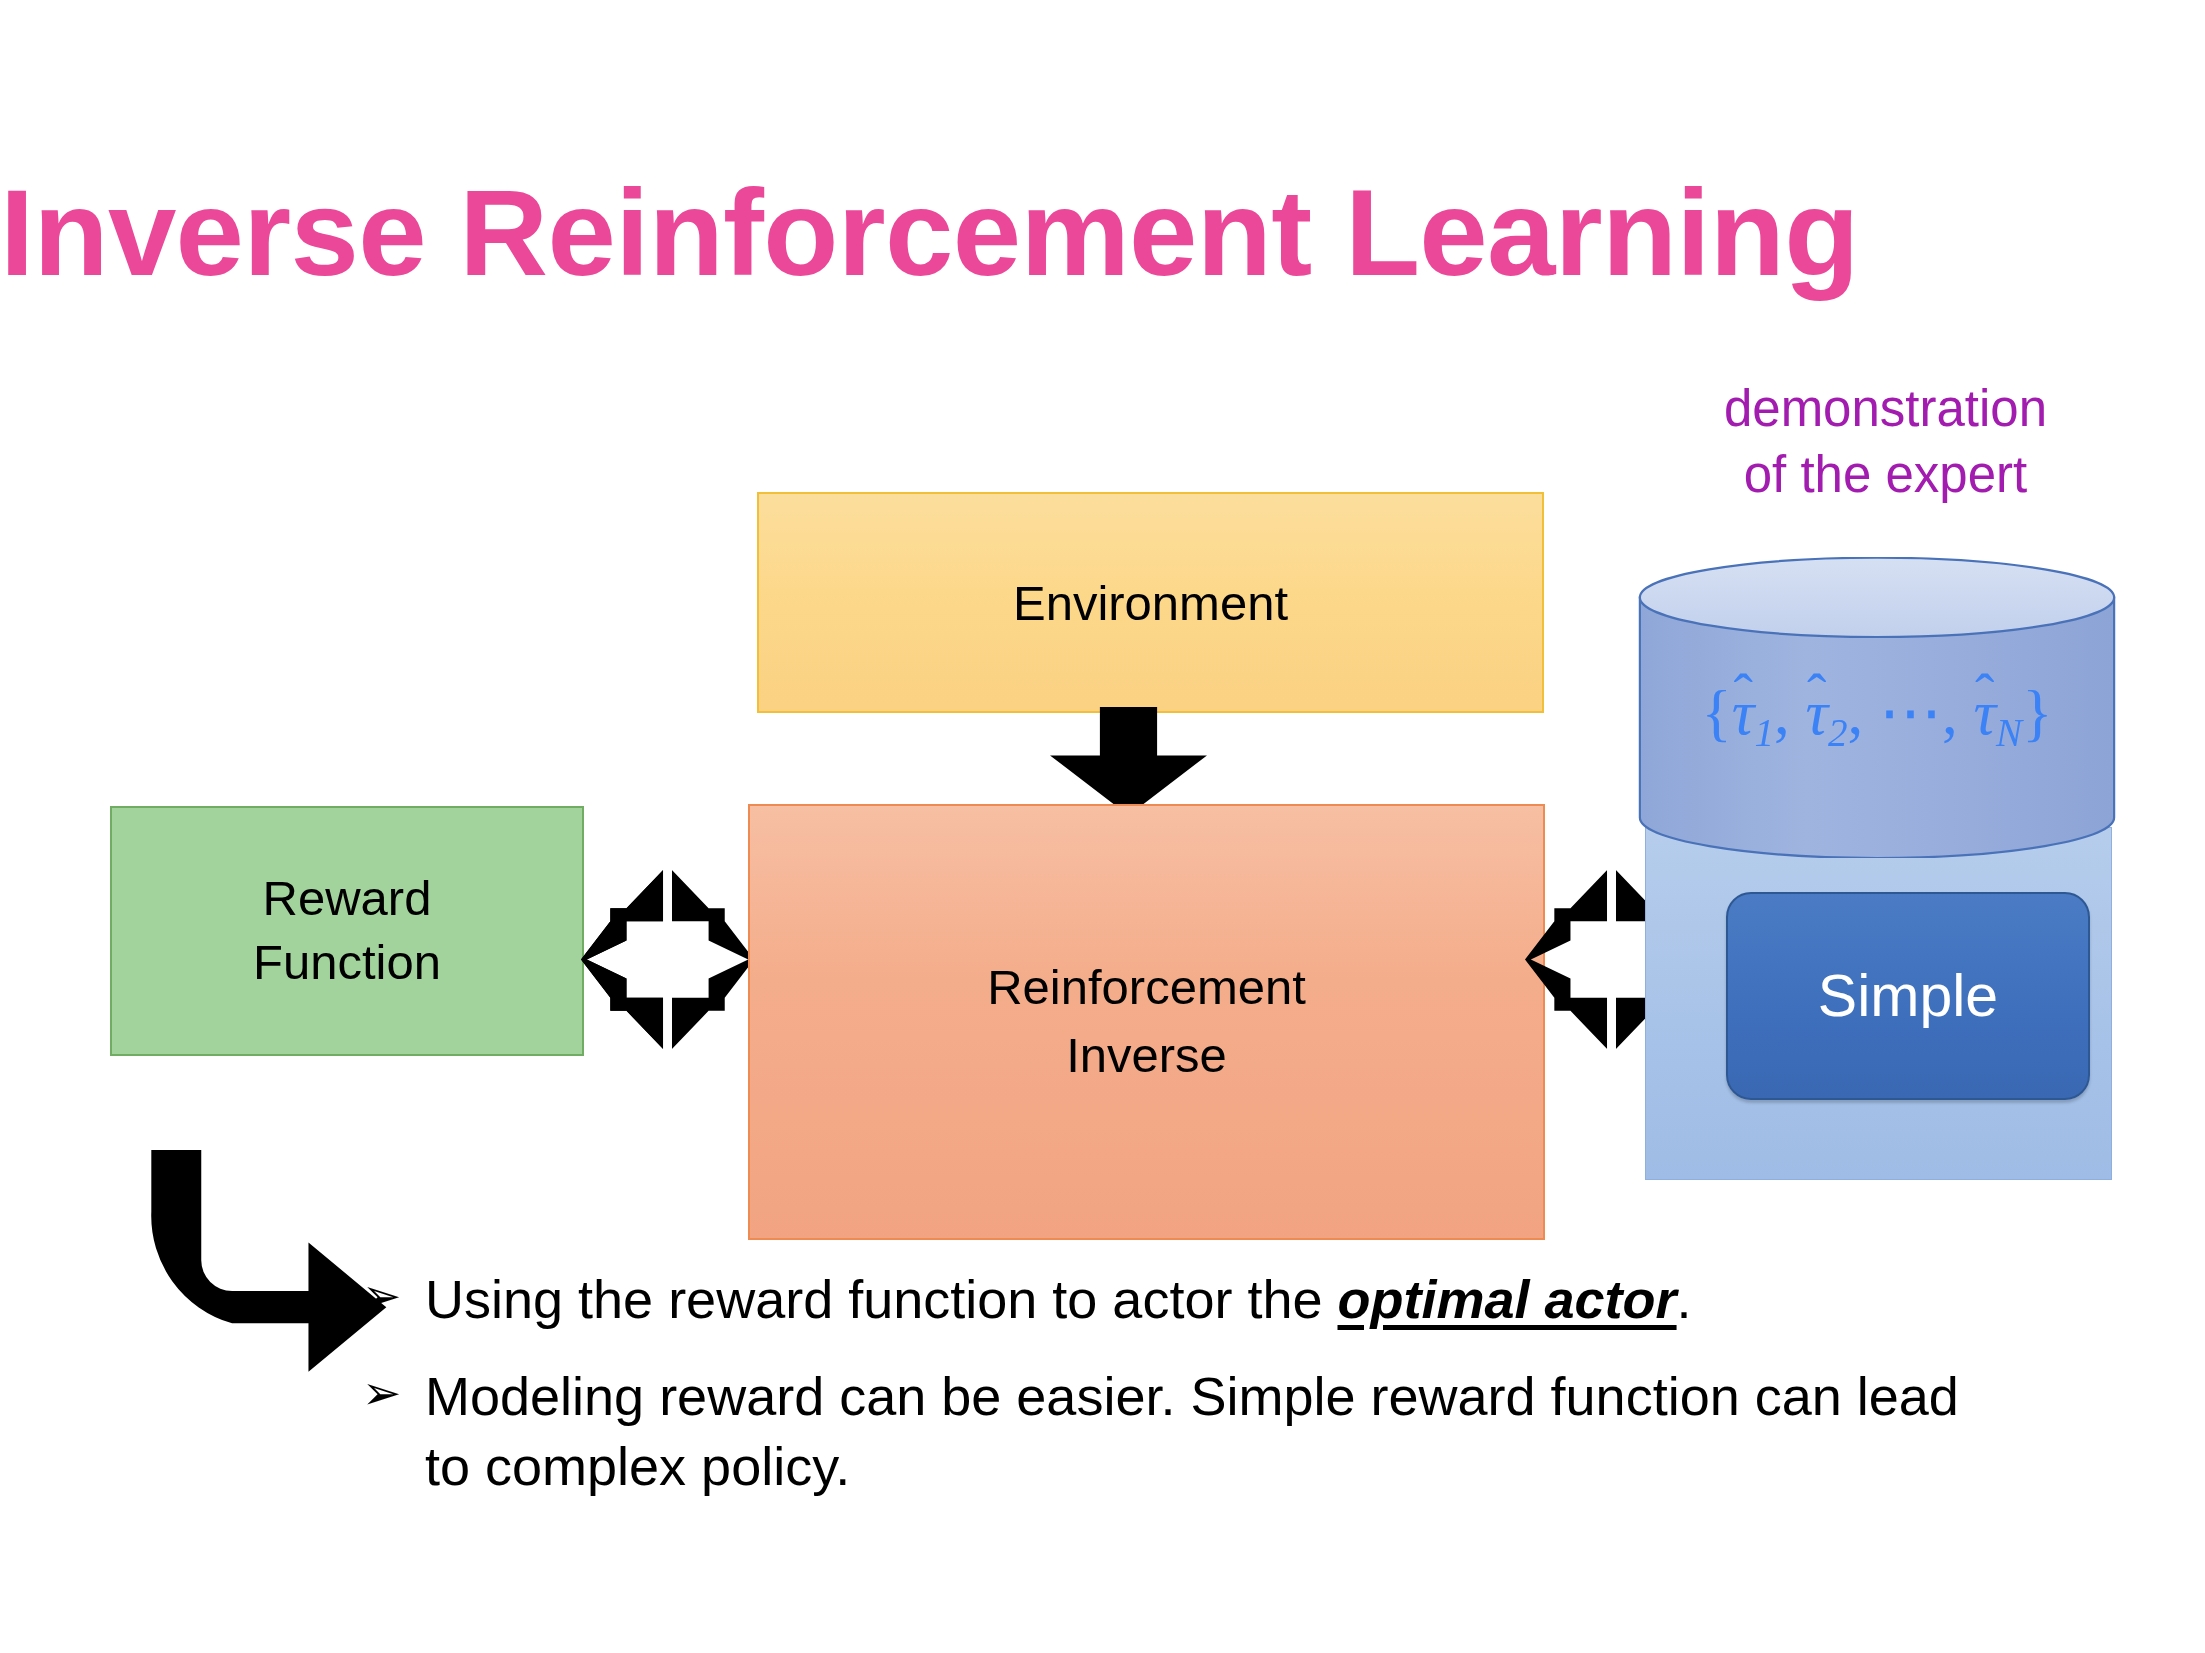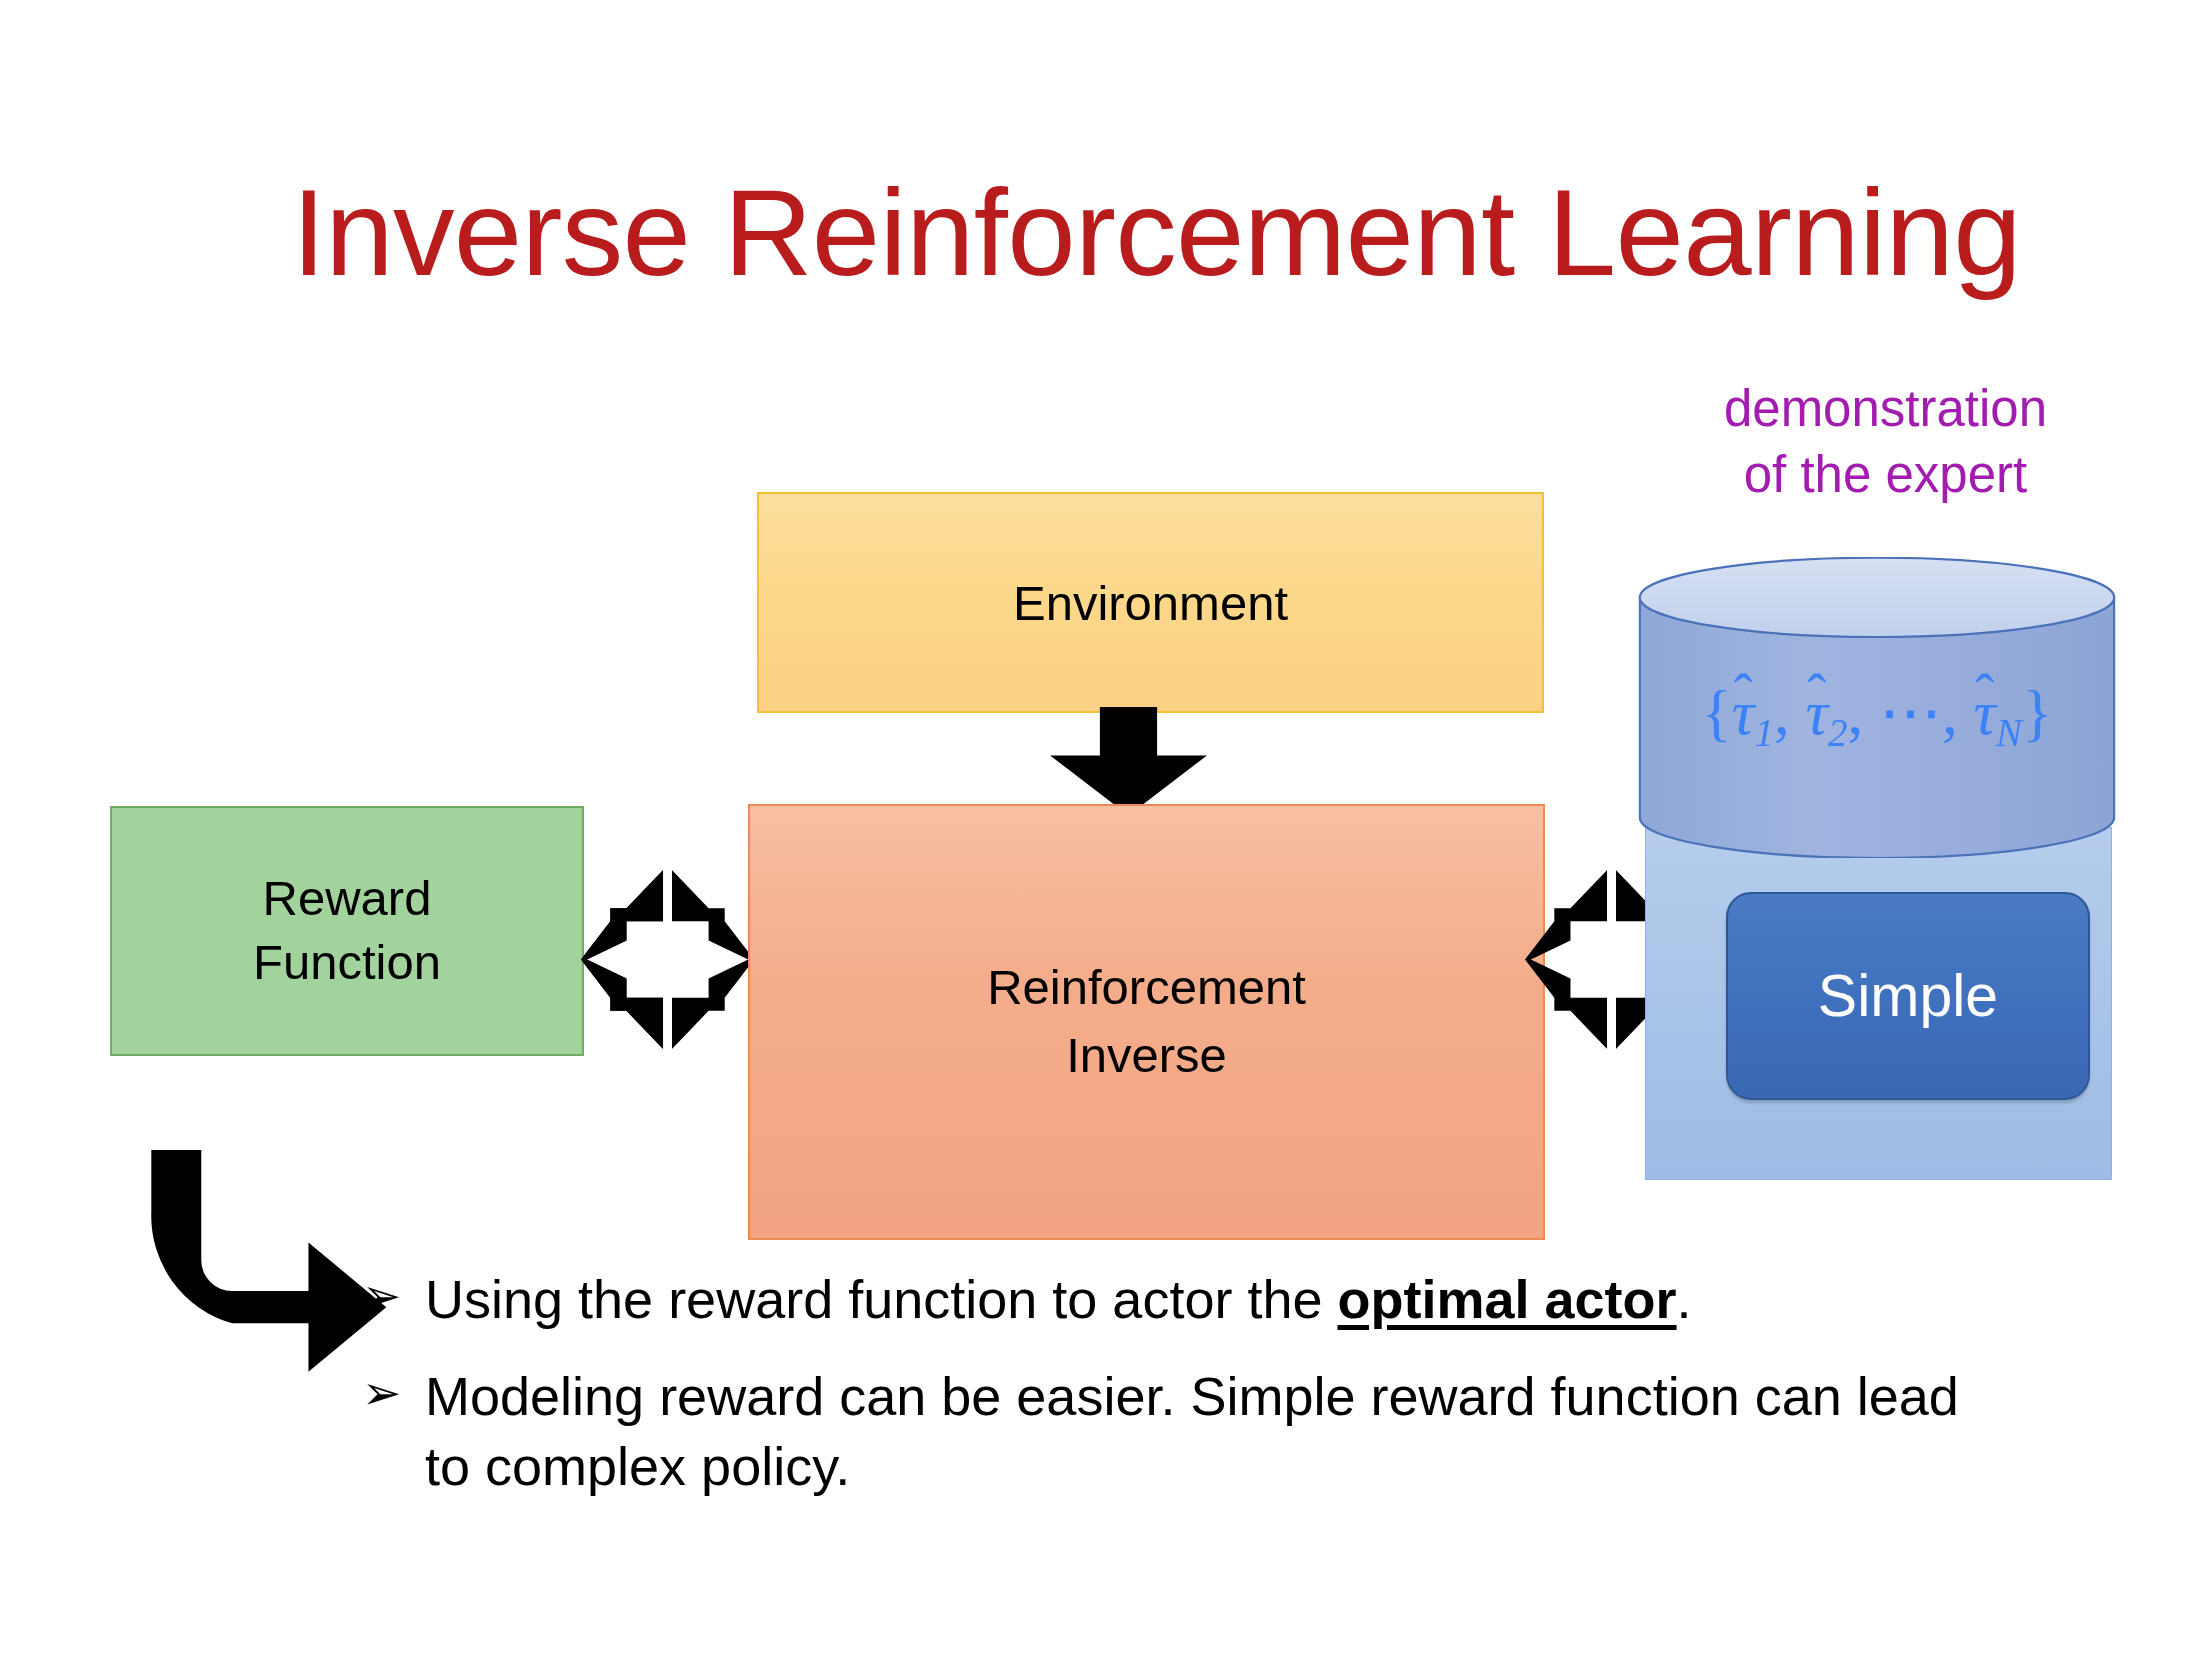--- a/index.html
+++ b/index.html
@@ -3,23 +3,23 @@
 <meta charset="utf-8">
 <style>
   html,body{margin:0;padding:0;background:#ffffff;}
   body{width:2205px;height:1654px;overflow:hidden;
        font-family:"Liberation Sans",sans-serif;color:#000;}
   #slide{position:relative;width:2205px;height:1654px;background:#fff;}
 
   
   #title{
     position:absolute; left:0; top:171px; width:2021px;
-    text-align:right;
-    font-size:123px; line-height:1.0; font-weight:400;
-    letter-spacing:-0.7px; color:#b91c1c;
+    text-align:left;
+    font-size:123px; line-height:1.0; font-weight:700;
+    letter-spacing:-0.7px; color:#ec4899;
     white-space:nowrap;
   }
 
   
   .box{position:absolute; box-sizing:border-box;
        display:flex; align-items:center; justify-content:center;
        text-align:center; font-weight:400; color:#000;}
 
   #env-box{
     left:757px; top:492px; width:787px; height:221px;
@@ -92,21 +92,21 @@
   }
 
   
   #bullets{position:absolute; left:362px; top:1264px; width:1617px;}
   .bullet{position:relative; display:flex; align-items:flex-start;
           font-size:54px; line-height:1.30; color:#000;}
   .bullet:nth-child(2){margin-top:26.5px;}
   .bmark{flex:0 0 auto; width:63px; font-size:47px; line-height:1.36;
          font-family:"DejaVu Sans",sans-serif;}
   .btext{flex:1 1 auto;}
-  .hl{font-weight:bold; text-decoration:underline;
+  .hl{font-weight:bold; font-style:italic; text-decoration:underline;
       text-underline-offset:7.4px;}
 </style>
 </head>
 <body>
 
 <div id="slide">
 
   <div id="title">Inverse Reinforcement Learning</div>
 
   <div class="box" id="env-box">

